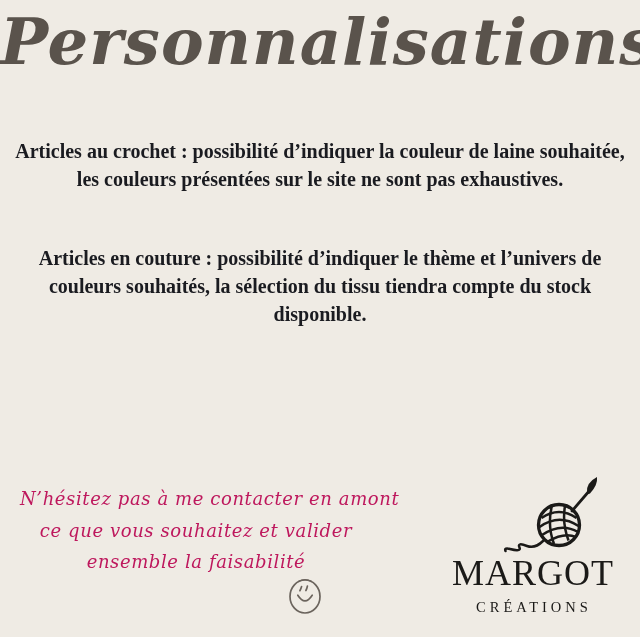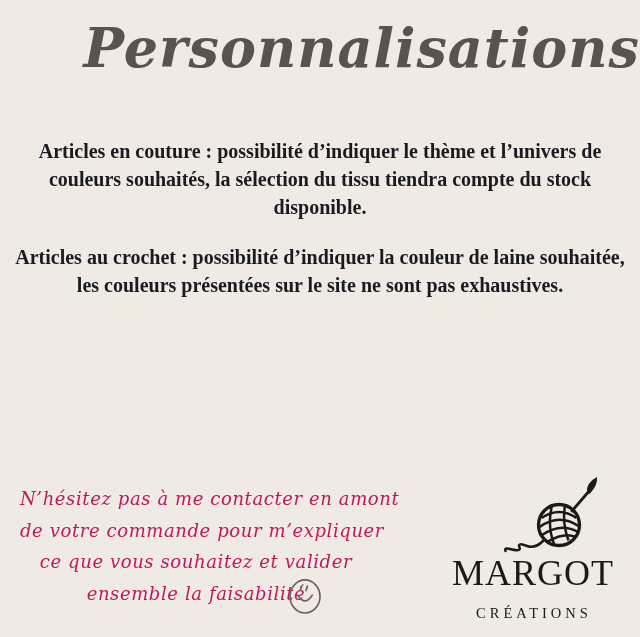--- a/index.html
+++ b/index.html
@@ -8,28 +8,28 @@
     width: 640px;
     height: 637px;
     background: #efebe4;
     overflow: hidden;
     font-family: "Liberation Serif", serif;
   }
 
   
   .title {
     position: absolute;
-    top: 16px;
+    top: 4px;
     left: 0;
     width: 100%;
     text-align: right;
     font-family: "DejaVu Serif", serif;
     font-style: italic;
     font-weight: bold;
-    font-size: 54px;
+    font-size: 64px;
     letter-spacing: 1px;
     color: #5a534c;
     white-space: nowrap;
   }
 
   
   .paragraphs {
     position: absolute;
     top: 137px;
     left: 0;
@@ -90,47 +90,46 @@
     letter-spacing: 1px;
     line-height: 38px;
     margin-top: 1px;
     margin-left: 24px;
     white-space: nowrap;
   }
   .brand-sub {
     font-size: 14.5px;
     letter-spacing: 4px;
     line-height: 18px;
-    margin-top: 12px;
+    margin-top: 6px;
     margin-left: 26px;
     white-space: nowrap;
   }
 </style>
 </head>
 <body>
 
 <div class="canvas">
 
   <div class="title">Personnalisations</div>
 
   <div class="paragraphs">
+    <div class="para para-1">
+      <div class="line">Articles au crochet : possibilité d’indiquer la couleur de laine souhaitée,</div>
+      <div class="line">les couleurs présentées sur le site ne sont pas exhaustives.</div>
+    </div>
     <div class="para para-2">
       <div class="line">Articles en couture : possibilité d’indiquer le thème et l’univers de</div>
       <div class="line">couleurs souhaités, la sélection du tissu tiendra compte du stock</div>
       <div class="line">disponible.</div>
     </div>
-    <div class="para para-1">
-      <div class="line">Articles au crochet : possibilité d’indiquer la couleur de laine souhaitée,</div>
-      <div class="line">les couleurs présentées sur le site ne sont pas exhaustives.</div>
-    </div>
   </div>
 
   <div class="note">
     <div class="line">N’hésitez pas à me contacter en amont</div>
-    <div class="line">de votre commande pour m’expliquer</div>
     <div class="line">ce que vous souhaitez et valider</div>
     <div class="line">ensemble la faisabilité</div>
   </div>
 
   <svg class="smiley" viewBox="0 0 36 38" fill="none" xmlns="http://www.w3.org/2000/svg">
     <ellipse cx="18" cy="19.5" rx="15" ry="16.5" stroke="#6b645d" stroke-width="1.7"></ellipse>
     <path d="M12,4.2 Q18,1.2 24,4.2" stroke="#6b645d" stroke-width="1.3" stroke-linecap="round"></path>
     <path d="M14.6,9.6 q-0.7,2.5 -1.7,4.1" stroke="#6b645d" stroke-width="1.7" stroke-linecap="round"></path>
     <path d="M20.4,9.2 q-0.5,2.6 -1.5,4.3" stroke="#6b645d" stroke-width="1.7" stroke-linecap="round"></path>
     <path d="M10.8,18.2 Q18,29.5 25.2,18.2" stroke="#6b645d" stroke-width="1.7" stroke-linecap="round"></path>

